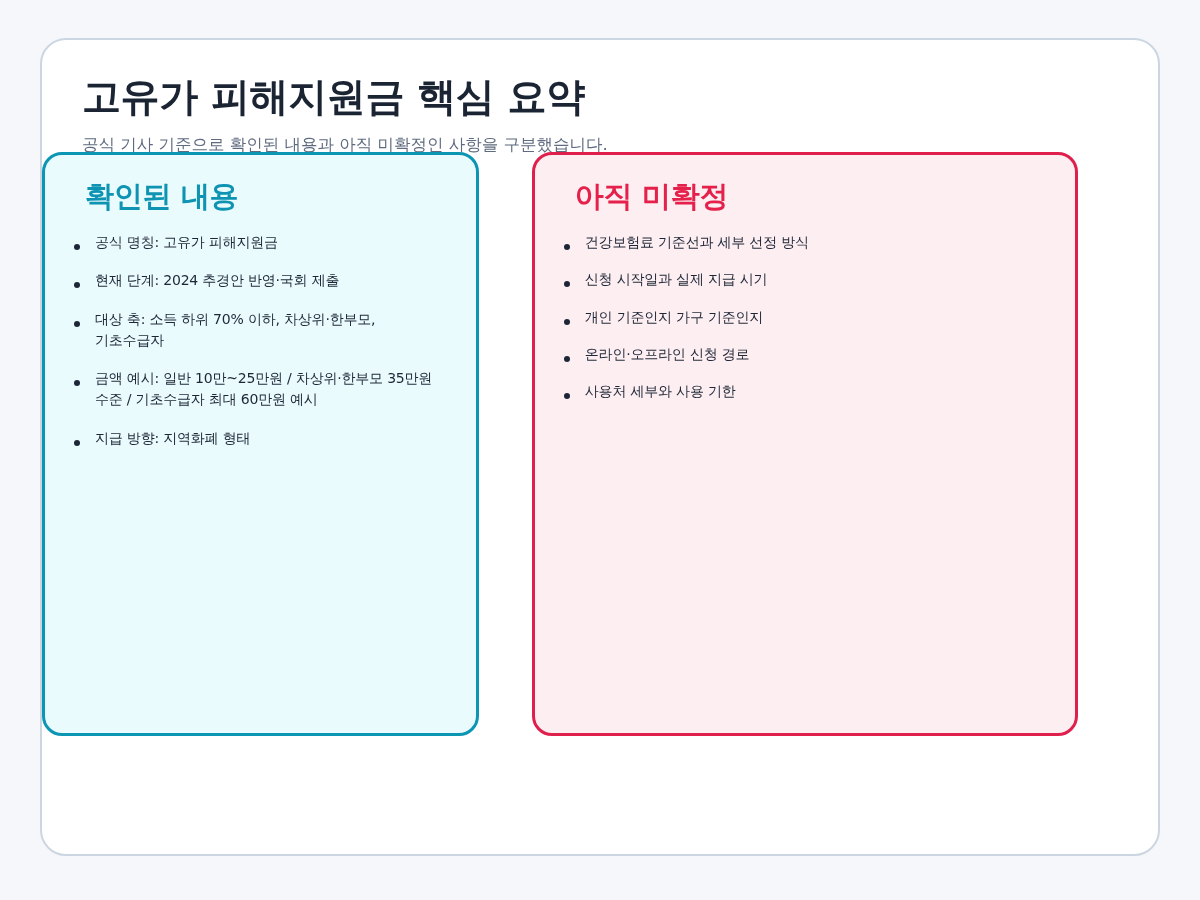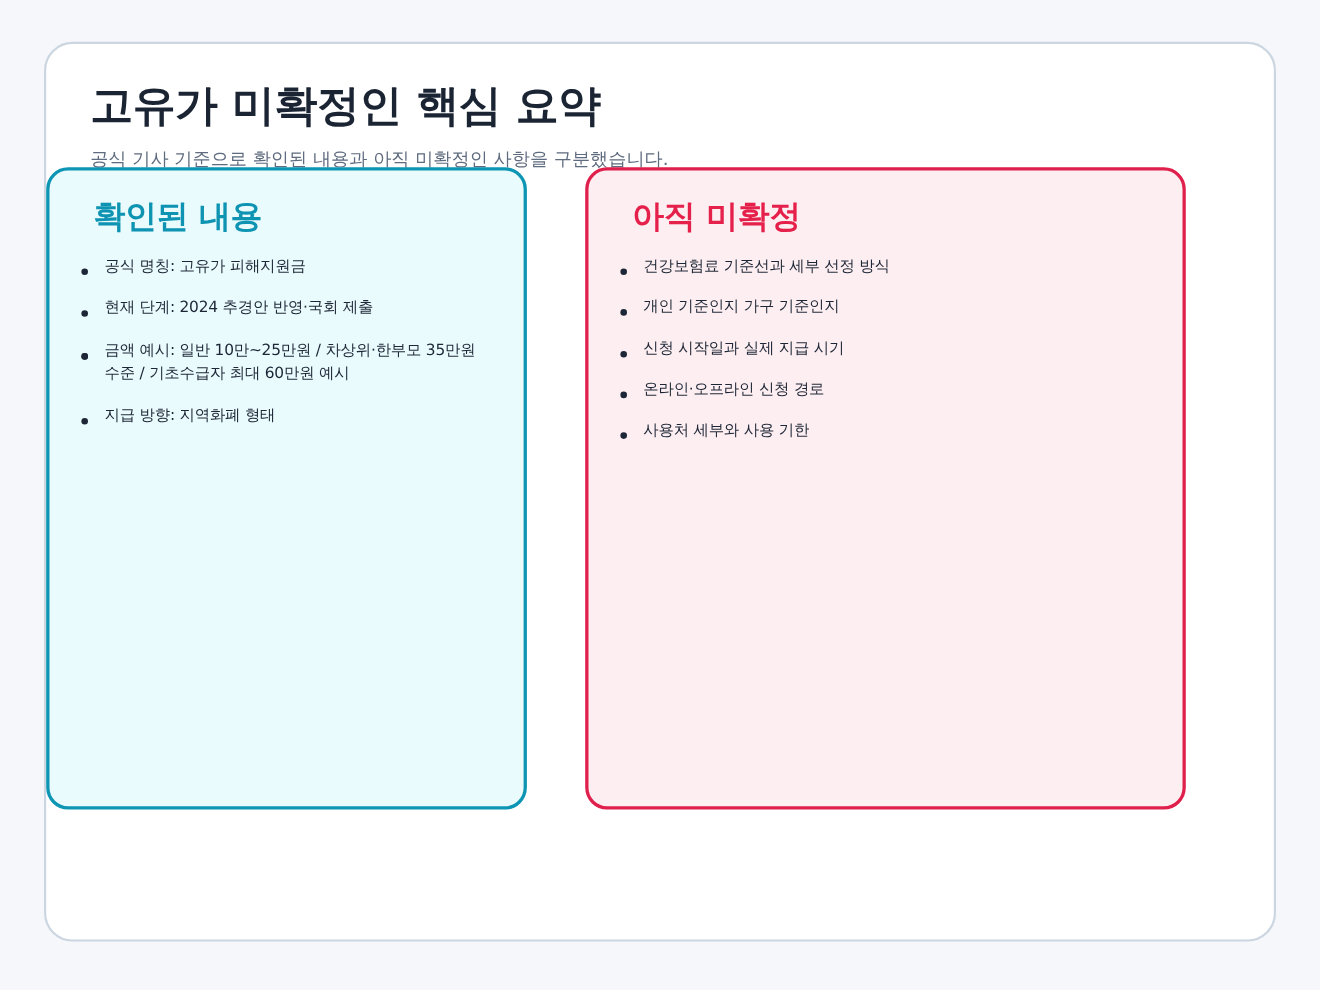--- a/index.html
+++ b/index.html
@@ -128,41 +128,42 @@
   .panel-pending   .bullet-item { margin-bottom: 16px; }
 </style>
 </head>
 <body>
 
 <div class="page">
 
   <div class="outer-card">
 
     <div class="header">
-      <h1 class="page-title">고유가 미확정인 핵심 요약</h1>
+      <h1 class="page-title">고유가 피해지원금 핵심 요약</h1>
       <p class="page-subtitle">공식 기사 기준으로 확인된 내용과 아직 미확정인 사항을 구분했습니다.</p>
     </div>
 
   </div>
 
   <div class="panels">
 
     <section class="panel panel-confirmed">
       <h2 class="panel-heading">확인된 내용</h2>
       <ul class="bullet-list">
         <li class="bullet-item">
           <span class="bullet-dot"></span>
           <span>공식 명칭: 고유가 피해지원금</span>
         </li>
         <li class="bullet-item">
           <span class="bullet-dot"></span>
           <span>현재 단계: 2024 추경안 반영·국회 제출</span>
         </li>
         <li class="bullet-item">
           <span class="bullet-dot"></span>
+          <span>대상 축: 소득 하위 70% 이하, 차상위·한부모, 기초수급자</span>
         </li>
         <li class="bullet-item">
           <span class="bullet-dot"></span>
           <span>금액 예시: 일반 10만~25만원 / 차상위·한부모 35만원 수준 / 기초수급자 최대 60만원 예시</span>
         </li>
         <li class="bullet-item">
           <span class="bullet-dot"></span>
           <span>지급 방향: 지역화폐 형태</span>
         </li>
       </ul>
@@ -170,25 +171,25 @@
 
     <section class="panel panel-pending">
       <h2 class="panel-heading">아직 미확정</h2>
       <ul class="bullet-list">
         <li class="bullet-item">
           <span class="bullet-dot"></span>
           <span>건강보험료 기준선과 세부 선정 방식</span>
         </li>
         <li class="bullet-item">
           <span class="bullet-dot"></span>
+          <span>신청 시작일과 실제 지급 시기</span>
+        </li>
+        <li class="bullet-item">
+          <span class="bullet-dot"></span>
           <span>개인 기준인지 가구 기준인지</span>
-        </li>
-        <li class="bullet-item">
-          <span class="bullet-dot"></span>
-          <span>신청 시작일과 실제 지급 시기</span>
         </li>
         <li class="bullet-item">
           <span class="bullet-dot"></span>
           <span>온라인·오프라인 신청 경로</span>
         </li>
         <li class="bullet-item">
           <span class="bullet-dot"></span>
           <span>사용처 세부와 사용 기한</span>
         </li>
       </ul>

